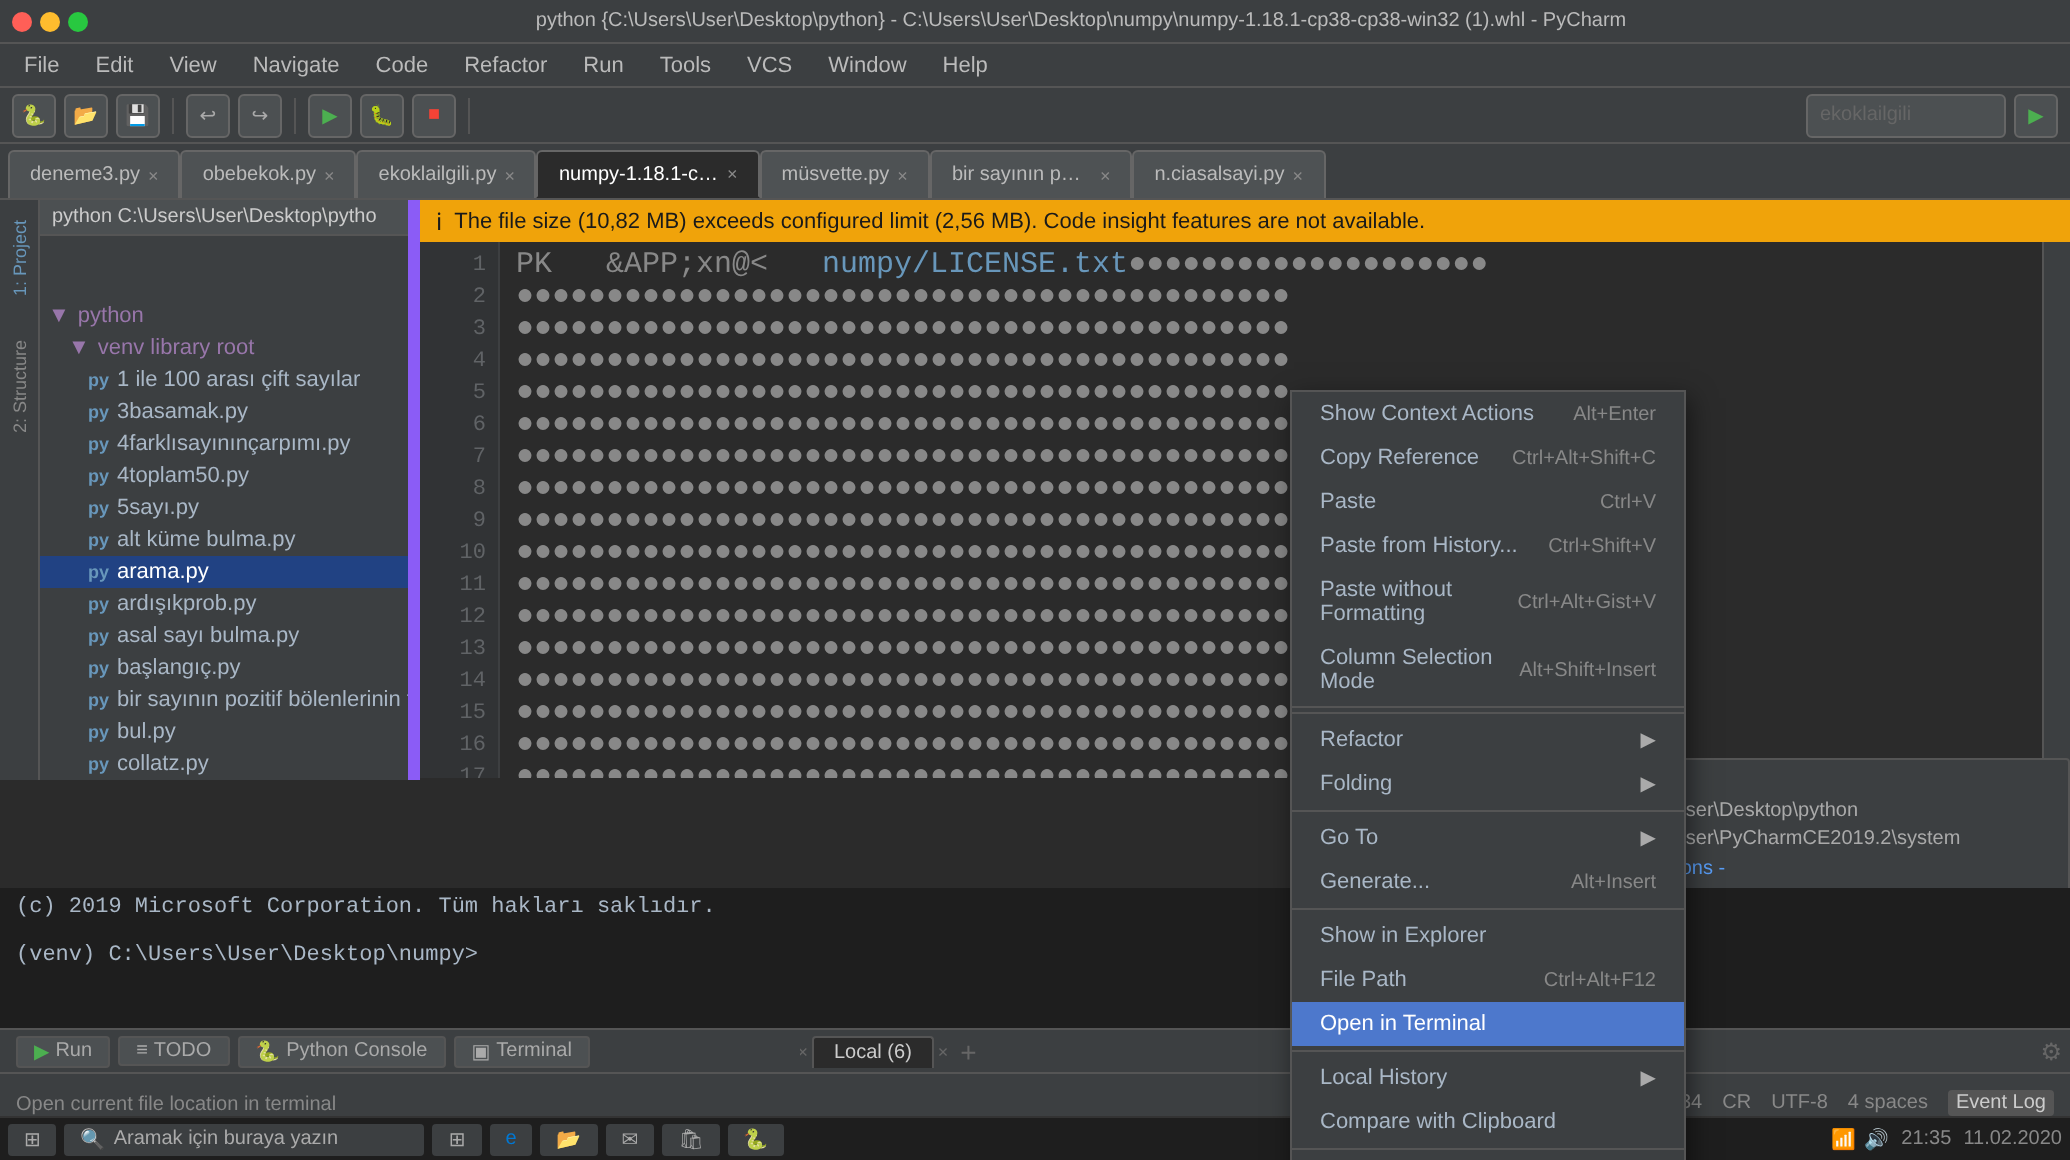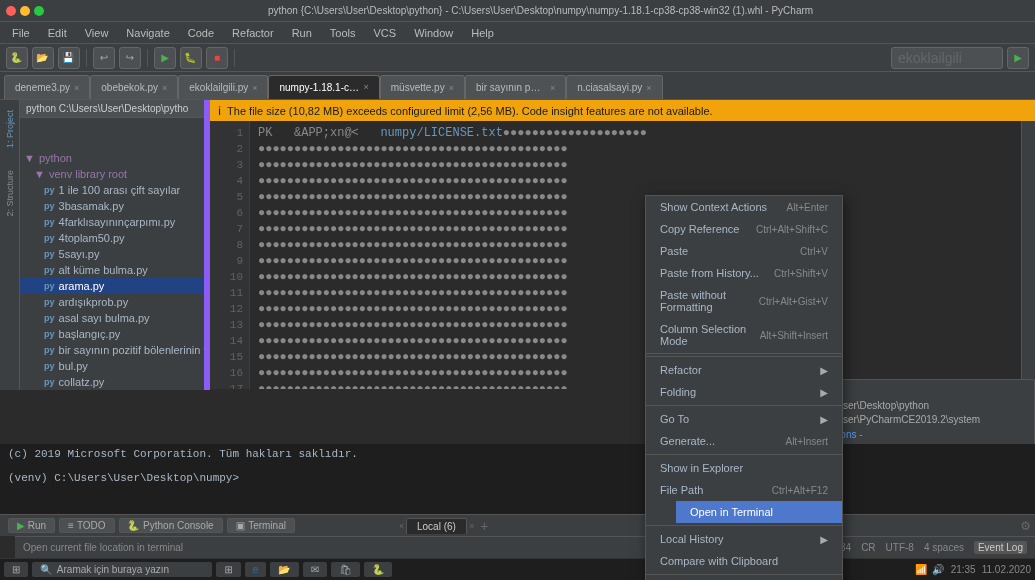--- a/index.html
+++ b/index.html
@@ -185,21 +185,21 @@
       font-size: 11px;
       font-family: 'Courier New', monospace;
       line-height: 16px;
       overflow: hidden;
       border-right: 1px solid #3d3f41;
       user-select: none;
     }
     #code-content {
       flex: 1;
       padding: 4px 8px;
-      font-size: 12px;
+      font-size: 15px;
       font-family: 'Courier New', monospace;
       line-height: 16px;
       color: #a9b7c6;
       overflow: hidden;
       background: #2b2b2b;
     }
     .code-line {
       height: 16px;
       white-space: nowrap;
       overflow: hidden;
@@ -247,42 +247,41 @@
     }
     .ctx-item {
       padding: 5px 14px;
       display: flex;
       align-items: center;
       justify-content: space-between;
       cursor: pointer;
       color: #a9b7c6;
       position: relative;
     }
-    .ctx-item.active-item { background: #4d78cc; color: #fff; margin-left: 30px; }
+    .ctx-item.active-item { background: #4d78cc; color: #fff; }
     .ctx-item.separator-after { border-bottom: 1px solid #555; margin-bottom: 1px; padding-bottom: 6px; }
     .ctx-shortcut { color: #888; font-size: 10px; }
     .ctx-arrow { color: #aaa; font-size: 10px; }
     .ctx-separator { height: 1px; background: #555; margin: 2px 0; }
 
     
     #statusbar {
       position: absolute;
       bottom: 22px;
       left: 0;
       right: 0;
       height: 22px;
       background: #3c3f41;
       border-top: 1px solid #555;
       display: flex;
-      align-items: center;
+      align-items: flex-end;
       padding: 0 8px;
       font-size: 10px;
       color: #888;
       gap: 8px;
-      margin-left: 15px;
     }
     #statusbar .status-left { flex: 1; display: flex; align-items: center; gap: 6px; }
     #statusbar .status-right { display: flex; gap: 10px; align-items: center; }
     .status-item { color: #888; }
     .status-btn {
       padding: 1px 4px;
       border-radius: 2px;
       background: #555;
       cursor: pointer;
       color: #ccc;
@@ -404,21 +403,21 @@
   <div class="tb-btn">💾</div>
   <div class="tb-sep"></div>
   <div class="tb-btn">↩</div>
   <div class="tb-btn">↪</div>
   <div class="tb-sep"></div>
   <div class="tb-btn" style="color:#4caf50;">▶</div>
   <div class="tb-btn" style="color:#f0a30a;">🐛</div>
   <div class="tb-btn" style="color:#f44336;">■</div>
   <div class="tb-sep"></div>
   <div style="flex:1;"></div>
-  <div class="tb-btn" style="width:112px;justify-content:flex-start;padding:0 6px;color:#666;font-size:14px;">ekoklailgili</div>
+  <div class="tb-btn" style="width:100px;justify-content:flex-start;padding:0 6px;color:#666;font-size:10px;">ekoklailgili</div>
   <div class="tb-btn" style="color:#4caf50;">▶</div>
 </div>
 
 <div id="tabbar">
   <div class="tab">
     <span>deneme3.py</span>
     <span class="tab-close">×</span>
   </div>
   <div class="tab">
     <span>obebekok.py</span>

